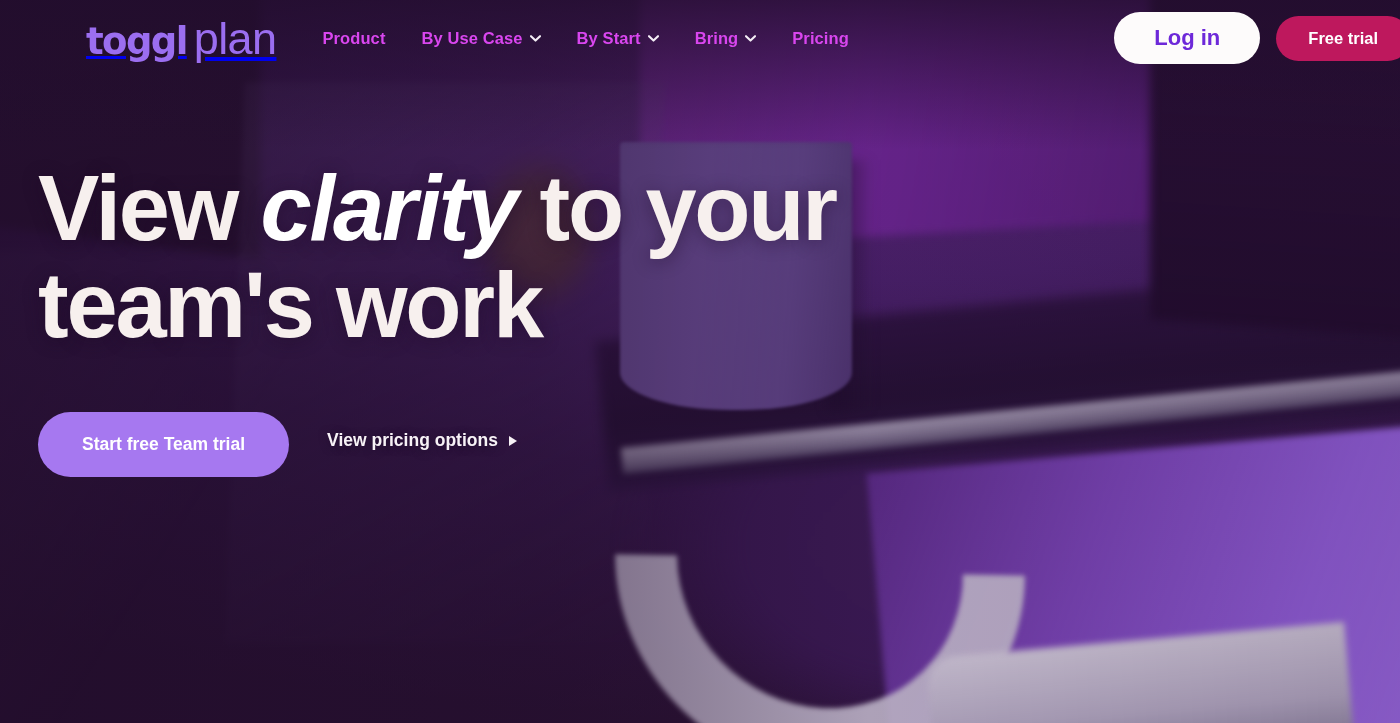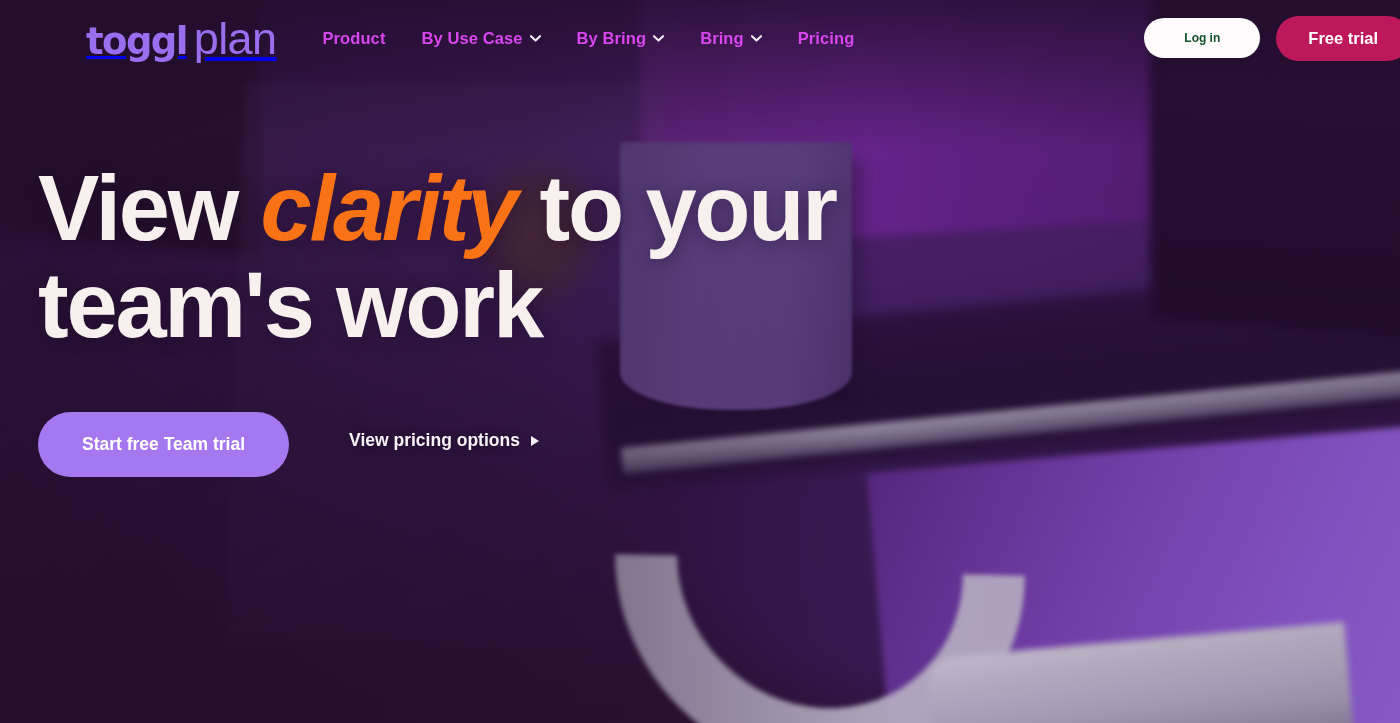--- a/index.html
+++ b/index.html
@@ -175,22 +175,22 @@
   .nav-item{
     display:flex; align-items:center; gap:7px;
     color:#d946ef; font-size:16.5px; font-weight:600;
     letter-spacing:.1px; cursor:pointer; white-space:nowrap;
   }
   .chev{ display:block; width:11px; height:7px; }
   .chev svg{ display:block; }
 
   .header-actions{ margin-left:auto; display:flex; align-items:center; gap:16px; }
   .btn-login{
-    background:#fdfbfb; color:#14532d;
-    font-size:12px; font-weight:600;
+    background:#fdfbfb; color:#6d28d9;
+    font-size:22px; font-weight:600;
     border:none; border-radius:999px;
     padding:13px 40px; cursor:pointer;
     font-family:"Liberation Sans", sans-serif;
   }
   .btn-trial{
     background:#be185d; color:#ffffff;
     font-size:16.5px; font-weight:600;
     border:none; border-radius:999px;
     padding:13px 32px; cursor:pointer;
     font-family:"Liberation Sans", sans-serif;
@@ -201,21 +201,21 @@
     position:absolute; left:38px; top:160px;
     width:820px; z-index:8;
   }
   .hero h1{
     font-size:92px; line-height:1.055;
     font-weight:700; letter-spacing:-2.2px;
     color:#f7f0ee;
     text-shadow:0 2px 18px rgba(26,8,36,.45);
   }
   .hero h1 .accent{
-    color:#f97316;
+    color:#ffffff;
     font-style:italic;
     font-weight:700;
   }
   .hero p{
     margin-top:58px;
     font-size:24px; line-height:1.78;
     font-weight:400; color:#f6f1f4;
     max-width:760px;
     text-shadow:0 1px 10px rgba(26,8,36,.5);
   }
@@ -229,21 +229,20 @@
     border:none; border-radius:999px;
     padding:22px 44px; cursor:pointer;
     font-family:"Liberation Sans", sans-serif;
     margin-top:8px;
   }
   .link-secondary{
     display:flex; align-items:center; gap:11px;
     color:#f7f2f6; font-size:17.5px; font-weight:600;
     cursor:pointer; text-decoration:none;
     text-shadow:0 1px 8px rgba(26,8,36,.5);
-    margin-left:22px;
   }
   .tri{
     width:0; height:0;
     border-left:8px solid #f7f2f6;
     border-top:5.5px solid transparent;
     border-bottom:5.5px solid transparent;
   }
 </style>
 </head>
 <body>
@@ -286,21 +285,21 @@
       <div class="nav-item">
         <span>By Use Case</span>
         <span class="chev">
           <svg width="11" height="7" viewBox="0 0 11 7">
               <path d="M1 1.2 L5.5 5.6 L10 1.2" fill="none" stroke="#f4eef6" stroke-width="2.1" stroke-linecap="round" stroke-linejoin="round"></path>
             </svg>
         </span>
       </div>
 
       <div class="nav-item">
-        <span>By Bring</span>
+        <span>By Start</span>
         <span class="chev">
           <svg width="11" height="7" viewBox="0 0 11 7">
               <path d="M1 1.2 L5.5 5.6 L10 1.2" fill="none" stroke="#f4eef6" stroke-width="2.1" stroke-linecap="round" stroke-linejoin="round"></path>
             </svg>
         </span>
       </div>
 
       <div class="nav-item">
         <span>Bring</span>
         <span class="chev">

